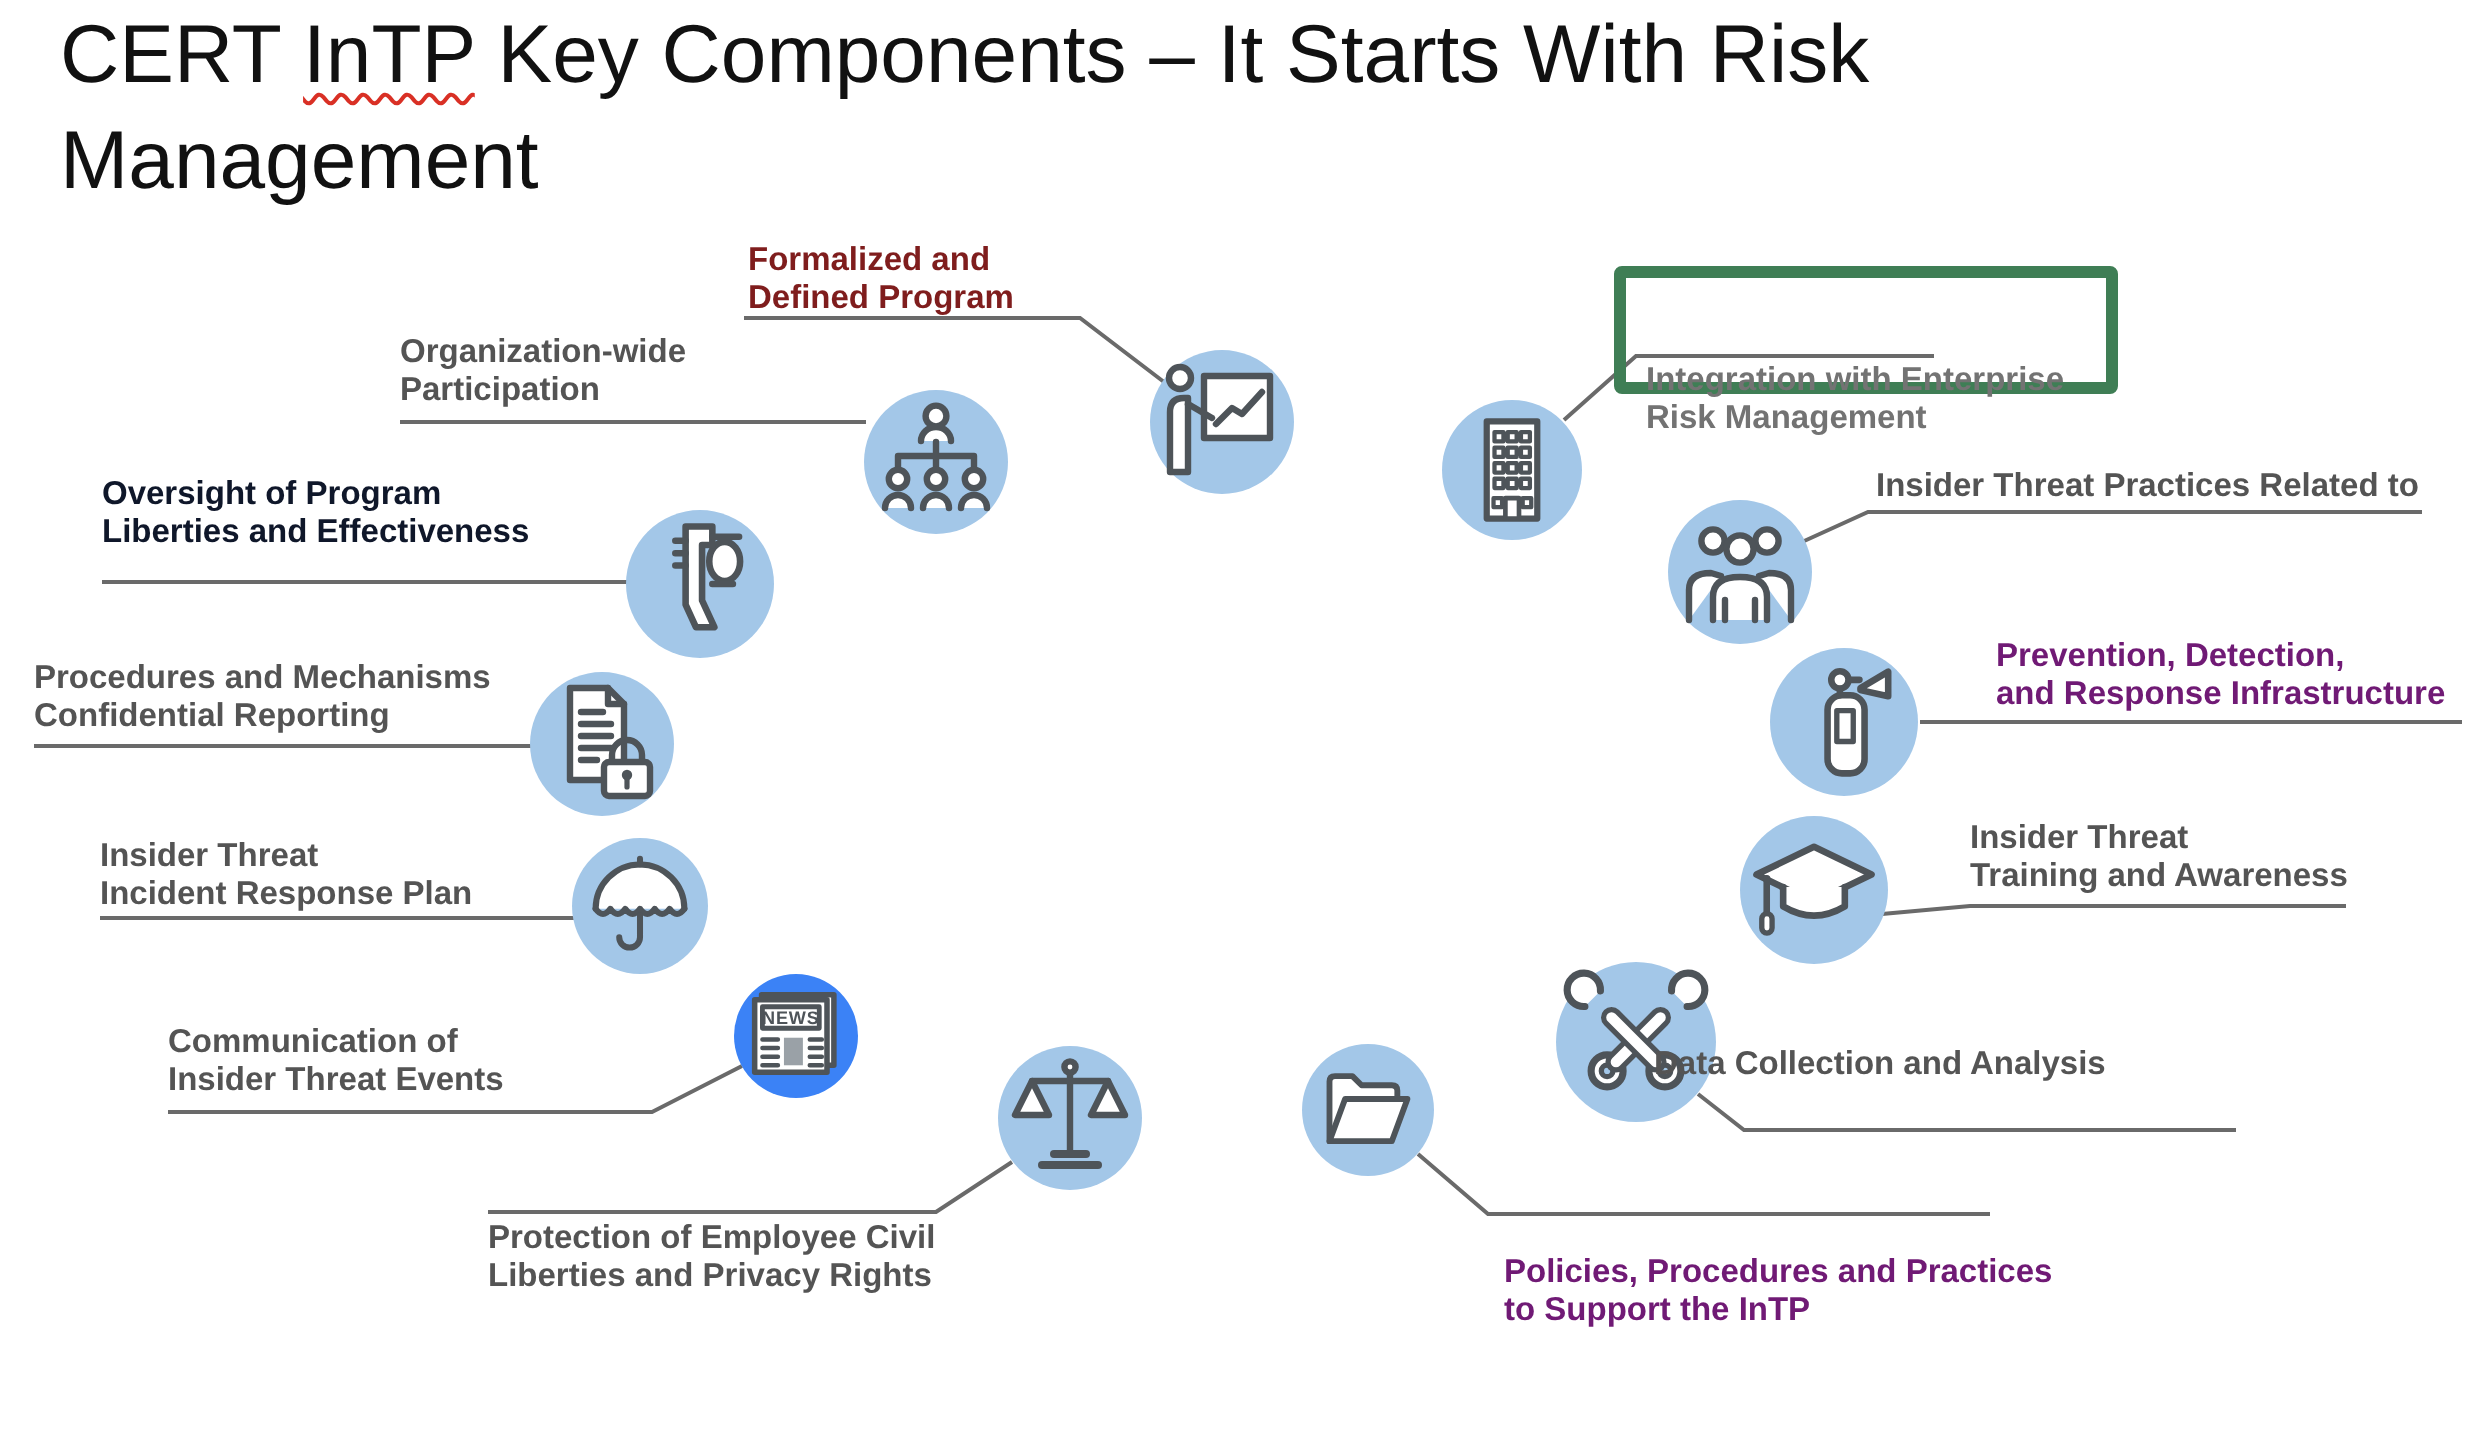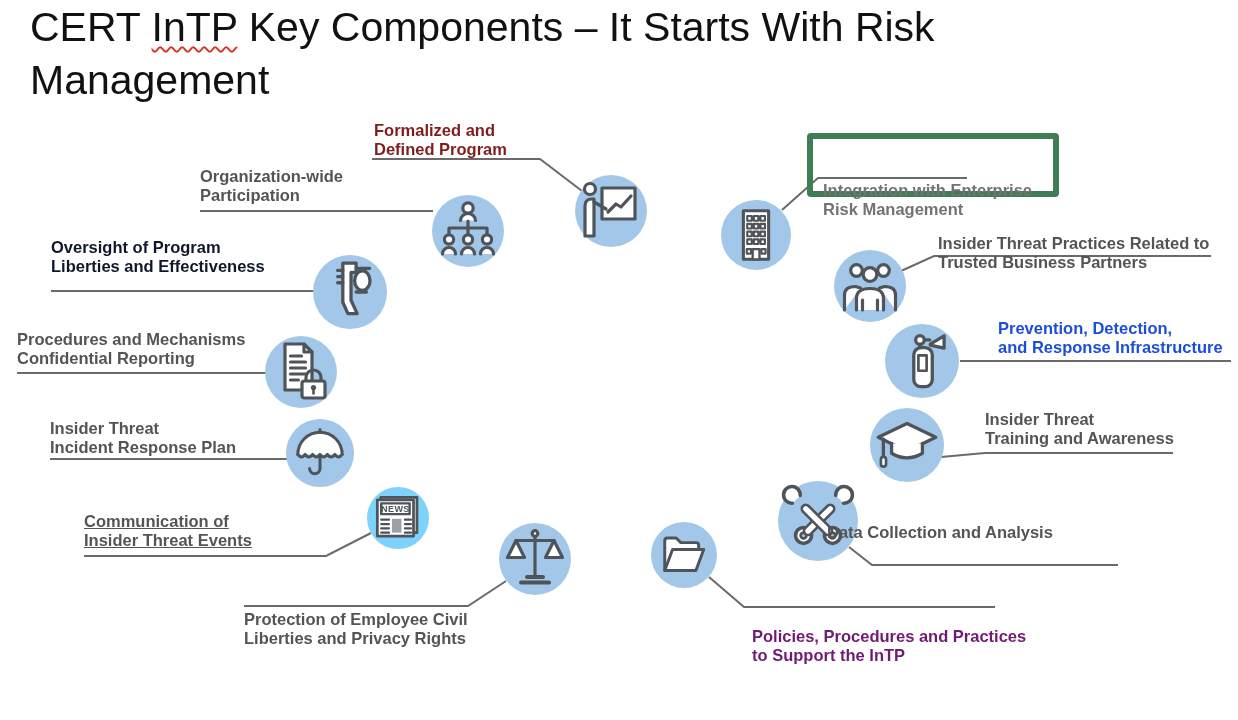--- a/index.html
+++ b/index.html
@@ -109,21 +109,20 @@
             <circle cx="49.5" cy="20.5" r="5.8" fill="#fff"></circle>
             <path d="M61.5 60 V45 q0 -8.5 -11 -8.5 l-5 1.5" fill="#fff"></path>
             <circle cx="36" cy="24.5" r="6.8" fill="#fff"></circle>
             <path d="M22.5 60 V48.5 q0 -10 13.5 -10 q13.5 0 13.5 10 V60" fill="#fff"></path>
             <path d="M28.5 60 V50 M43.5 60 V50"></path>
           </g>
         </svg>
       </div>
       <div class="comp-label" style="left: 938px; top: 216px; color: rgb(84, 84, 84); margin-top: 18px;">
         <div class="ln">Insider Threat Practices Related to</div>
-        <div class="ln">Trusted Business Partners</div>
       </div>
       <div class="circle" style="left: 265px; top: 336px; width: 72px; height: 72px; background: rgb(163, 199, 232);">
         <svg viewBox="0 0 72 72">
           <g fill="none" stroke="#4e5459" stroke-width="3.2" stroke-linecap="round" stroke-linejoin="round">
             <path d="M20 8 h19 l8 8 v38 h-27 z" fill="#fff"></path>
             <path d="M39 8 v8 h8"></path>
             <path d="M25.5 20 h11 M25.5 26 h15 M25.5 32 h15 M25.5 38 h15 M25.5 44 h8"></path>
             <path d="M41 45 v-3.5 a7.5 7.5 0 0 1 15 0 V45"></path>
             <rect x="37" y="45" width="23" height="17" rx="2.5" fill="#fff"></rect>
             <circle cx="48.5" cy="51.5" r="2.6" fill="#4e5459" stroke="none"></circle>
@@ -140,21 +139,21 @@
           <g fill="none" stroke="#4e5459" stroke-width="3.2" stroke-linecap="round" stroke-linejoin="round">
             <rect x="28" y="23" width="18" height="38" rx="7" fill="#fff"></rect>
             <rect x="32.5" y="30.5" width="8" height="15" fill="#fff" stroke-width="2.6"></rect>
             <circle cx="34" cy="15.5" r="4.2" fill="#fff"></circle>
             <path d="M34 20 v3"></path>
             <path d="M38.5 15.5 h5"></path>
             <path d="M44 19.5 L57.5 11.5 V23.5 L44 20.5 Z" fill="#fff"></path>
           </g>
         </svg>
       </div>
-      <div class="comp-label" style="left: 998px; top: 319px; color: #1d4ed8;">
+      <div class="comp-label" style="left: 998px; top: 319px; color: #701a75;">
         <div class="ln">Prevention, Detection,</div>
         <div class="ln">and Response Infrastructure</div>
       </div>
       <div class="circle" style="left: 286px; top: 419px; width: 68px; height: 68px; background: rgb(163, 199, 232);">
         <svg viewBox="0 0 72 72">
           <g fill="none" stroke="#4e5459" stroke-width="3.2" stroke-linecap="round" stroke-linejoin="round">
             <path d="M12.5 37.5 a23.5 23.5 0 0 1 47 0 z" fill="#fff" stroke="none"></path>
             <path d="M12.5 37.5 a23.5 23.5 0 0 1 47 0"></path>
             <path d="M12.5 37.5 q3.9 5.5 7.8 0 q3.9 5.5 7.9 0 q3.9 5.5 7.8 0 q3.9 5.5 7.8 0 q3.9 5.5 7.9 0 q3.9 5.5 7.8 0"></path>
             <path d="M36 11 v3"></path>
@@ -174,34 +173,34 @@
             <path d="M13 30.5 v17"></path>
             <rect x="10.6" y="47.5" width="5" height="9.5" rx="2.5" fill="#fff" stroke-width="2.6"></rect>
             <circle cx="13" cy="30.5" r="1.8" fill="#4e5459" stroke="none"></circle>
           </g>
         </svg>
       </div>
       <div class="comp-label" style="left: 985px; top: 410px; color: rgb(84, 84, 84);">
         <div class="ln">Insider Threat</div>
         <div class="ln">Training and Awareness</div>
       </div>
-      <div class="circle" style="left: 367px; top: 487px; width: 62px; height: 62px; background: #7dd3fc;">
+      <div class="circle" style="left: 367px; top: 487px; width: 62px; height: 62px; background: #3b82f6;">
         <svg viewBox="0 0 72 72">
           <g fill="none" stroke="#4e5459" stroke-width="3.2" stroke-linecap="round" stroke-linejoin="round">
             <rect x="16" y="12" width="42" height="41" fill="#fff"></rect>
             <rect x="12" y="15" width="42" height="42" fill="#fff"></rect>
             <rect x="16.5" y="19" width="33" height="12.5" fill="#fff" stroke-width="2.8"></rect>
             <text class="icon-text-slot" x="33" y="29" text-anchor="middle" font-size="10.5" font-weight="bold" fill="#4e5459" stroke="none" letter-spacing="0.5">NEWS</text>
             <rect x="29" y="37" width="11" height="16" fill="#9aa1a7" stroke="none"></rect>
             <path d="M16.5 38 h9 M16.5 43 h9 M16.5 48 h9 M16.5 53 h9" stroke-width="2.6"></path>
             <path d="M44 38 h7 M44 43 h7 M44 48 h7 M44 53 h7" stroke-width="2.6"></path>
           </g>
         </svg>
       </div>
-      <div class="comp-label" style="left: 84px; top: 512px; color: rgb(84, 84, 84); text-decoration: underline;">
+      <div class="comp-label" style="left: 84px; top: 512px; color: rgb(84, 84, 84);">
         <div class="ln">Communication of</div>
         <div class="ln">Insider Threat Events</div>
       </div>
       <div class="circle" style="left: 778px; top: 481px; width: 80px; height: 80px; background: rgb(163, 199, 232);">
         <svg viewBox="0 0 72 72">
           <g fill="none" stroke="#4e5459" stroke-width="3.2" stroke-linecap="round" stroke-linejoin="round">
             <g>
               <circle cx="23" cy="49" r="7.2" fill="#fff"></circle>
               <circle cx="23" cy="49" r="2.6" fill="#a3c7e8" stroke-width="2.4"></circle>
               <path d="M47 25 L27 45" stroke-width="9.5"></path>

